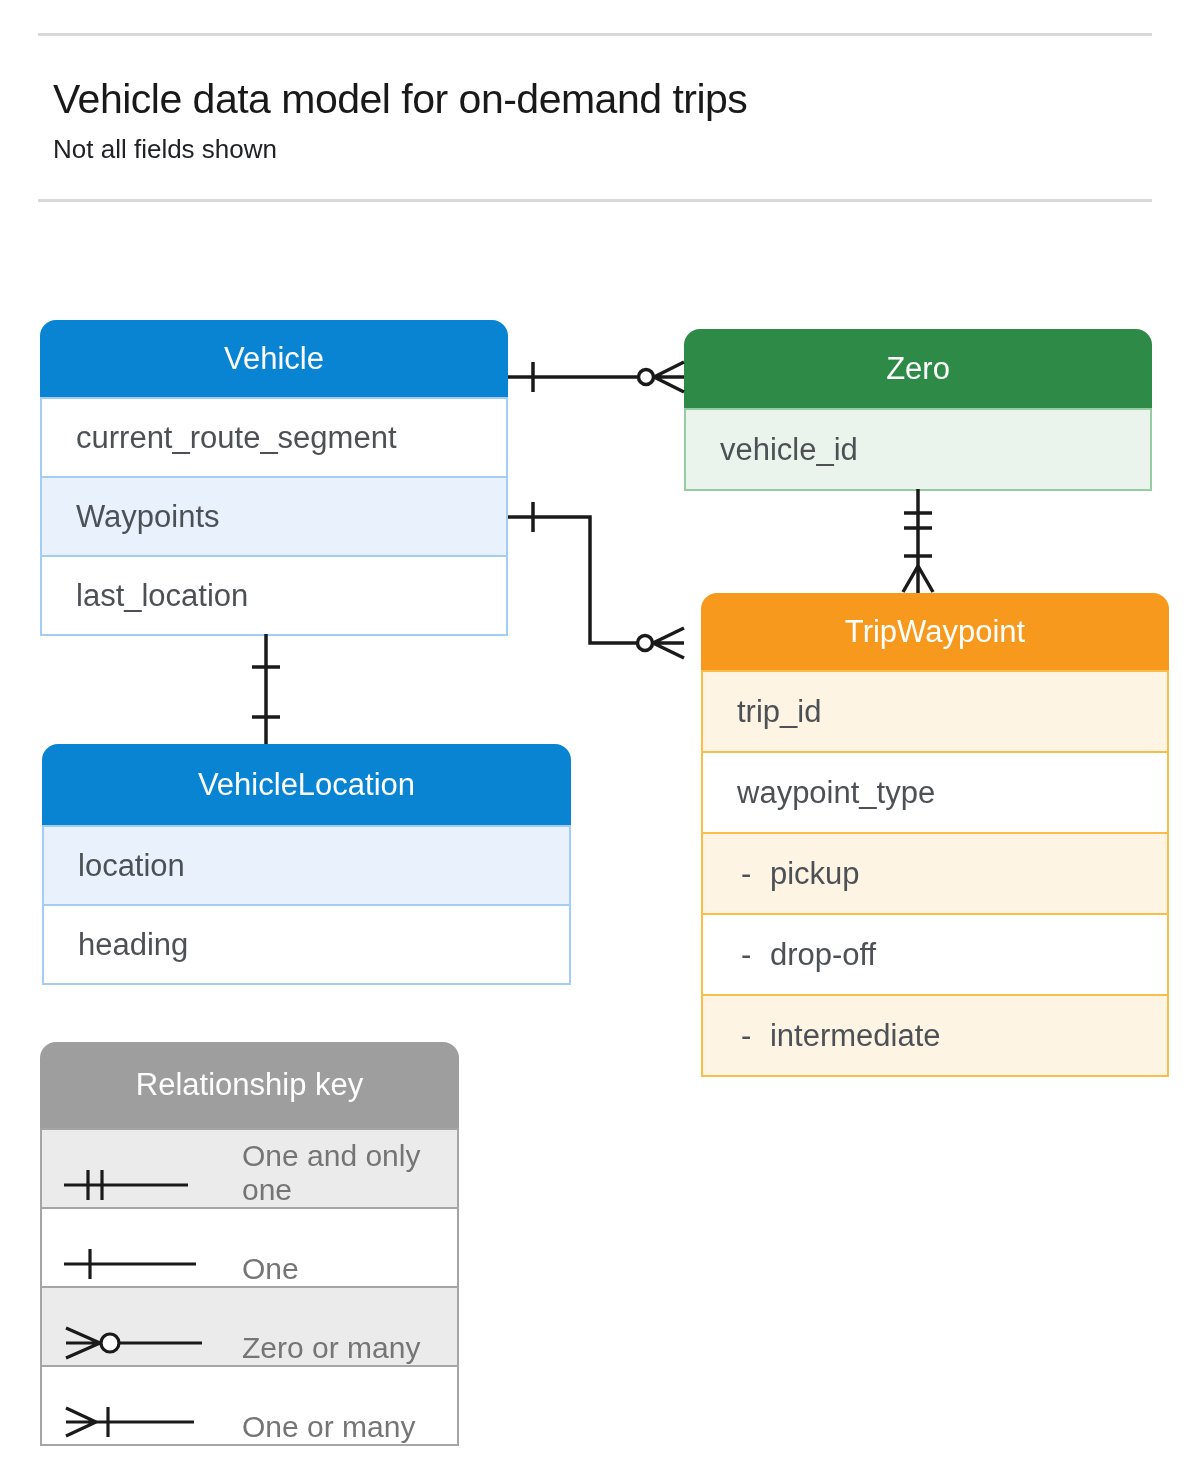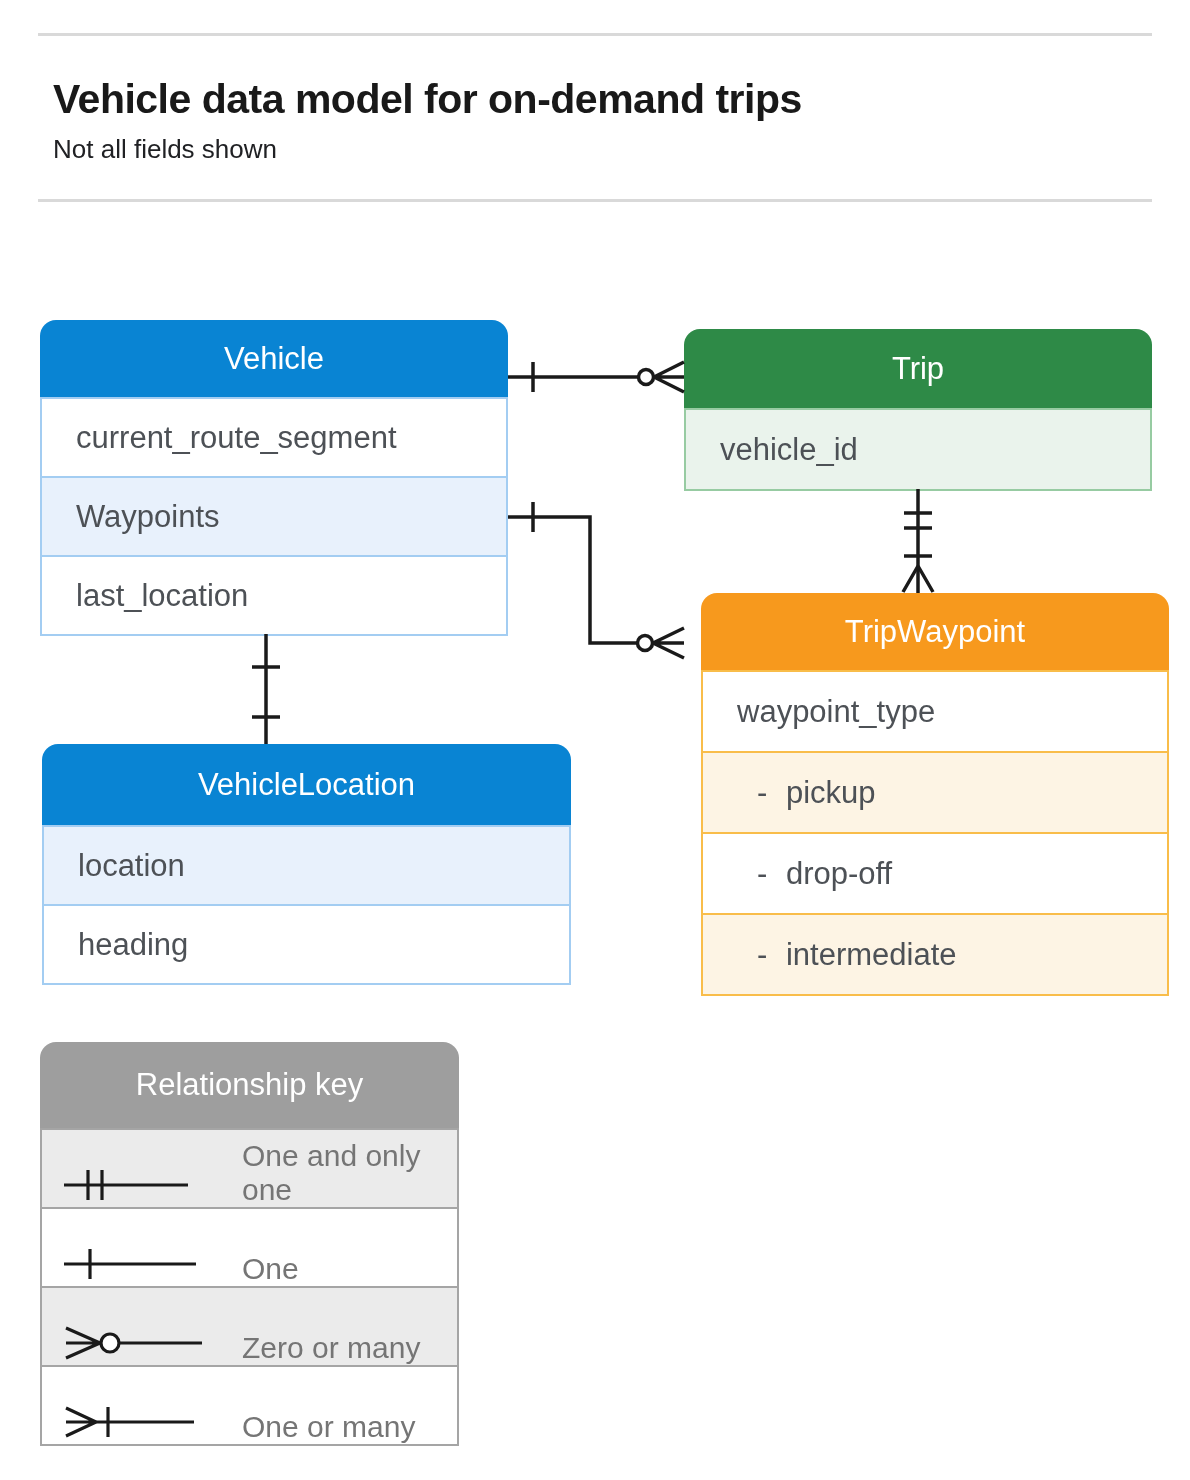--- a/index.html
+++ b/index.html
@@ -8,31 +8,31 @@
     --orange:#f7991d; --orange-row:#fdf4e4; --orange-border:#f9bd4a;
     --gray:#9e9e9e; --gray-row:#ebebeb; --gray-border:#a5a5a5;
     --connector:#1a1a1a; --field-text:#4d5156; --legend-text:#757575;
     --title-text:#191919; --divider:#d9d9d9;
   }
   *{box-sizing:border-box;margin:0;padding:0}
   body{background:#fff}
   .canvas{position:relative;width:1190px;height:1480px;background:#ffffff;
           font-family:"Liberation Sans",sans-serif;overflow:hidden}
   .divider{position:absolute;height:3px;background:var(--divider)}
-  .title{position:absolute;left:53px;top:76px;font-size:41px;font-weight:bold;
+  .title{position:absolute;left:53px;top:76px;font-size:41px;font-weight:normal;
          color:var(--title-text);letter-spacing:-0.5px}
   .subtitle{position:absolute;left:53px;top:134px;font-size:26px;color:#202124}
 
   .entity{position:absolute}
   .ehead{height:77px;border-radius:16px 16px 0 0;display:flex;align-items:center;
          justify-content:center;color:#fff;font-weight:normal;font-size:31px}
   .ebody{border-width:0 2px 2px 2px;border-style:solid;background:#fff}
   .erow{height:79px;display:flex;align-items:center;padding-left:34px;
         font-size:31px;color:var(--field-text);border-top:2px solid}
-  .erow.indent{padding-left:54px;word-spacing:10px}
+  .erow.indent{padding-left:38px;word-spacing:10px}
   .blue  {--head:var(--blue);  --shade:var(--blue-row);  --bord:var(--blue-border)}
   .green {--head:var(--green); --shade:var(--green-row); --bord:var(--green-border)}
   .orange{--head:var(--orange);--shade:var(--orange-row);--bord:var(--orange-border)}
   .grayc {--head:var(--gray);  --shade:var(--gray-row);  --bord:var(--gray-border)}
   .ehead{background:var(--head)}
   .ebody{border-color:var(--bord)}
   .erow{border-top-color:var(--bord)}
   .erow.shaded{background:var(--shade)}
 
   #trip .ehead{height:79px} #trip .erow{height:81px}
@@ -67,29 +67,30 @@
   <div class="entity blue" id="vehicle" style="left:40px;top:320px;width:468px">
     <div class="ehead">Vehicle</div>
     <div class="ebody">
       <div class="erow">current_route_segment</div>
       <div class="erow shaded">Waypoints</div>
       <div class="erow">last_location</div>
     </div>
   </div>
 
   <div class="entity green" id="trip" style="left:684px;top:329px;width:468px">
-    <div class="ehead">Trip</div>
+    <div class="ehead">Zero</div>
     <div class="ebody">
       <div class="erow shaded">vehicle_id</div>
     </div>
   </div>
 
   <div class="entity orange" id="tripwaypoint" style="left:701px;top:593px;width:468px">
     <div class="ehead">TripWaypoint</div>
     <div class="ebody">
+      <div class="erow shaded">trip_id</div>
       <div class="erow">waypoint_type</div>
       <div class="erow shaded indent">- pickup</div>
       <div class="erow indent">- drop-off</div>
       <div class="erow shaded indent">- intermediate</div>
     </div>
   </div>
 
   <div class="entity blue" id="vehiclelocation" style="left:42px;top:744px;width:529px">
     <div class="ehead">VehicleLocation</div>
     <div class="ebody">

